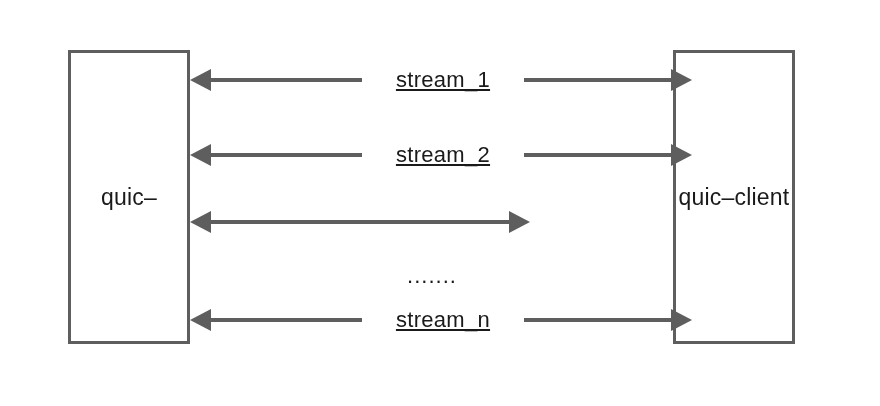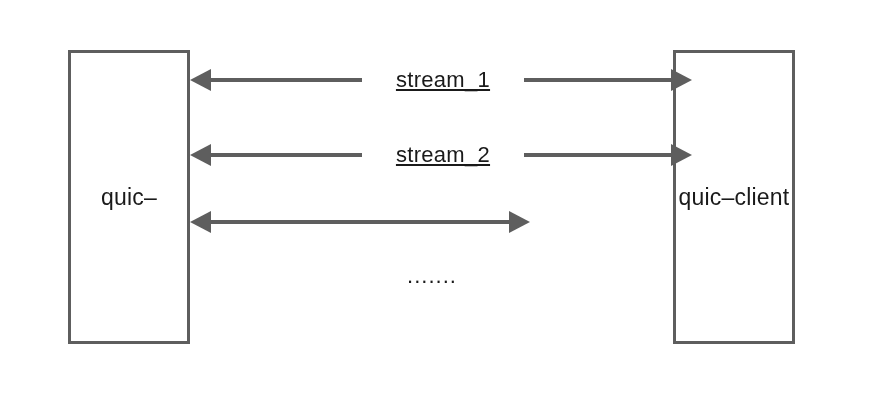--- a/index.html
+++ b/index.html
@@ -190,14 +190,25 @@
     <div class="arrow-right">
       <div class="shaft"></div>
       <div class="head"></div>
     </div>
   </div>
 
   <div id="ellipsis-row">
     <span class="dots">.......</span>
   </div>
 
+  <div class="stream-row" style="top:303px">
+    <div class="arrow-left">
+      <div class="head"></div>
+      <div class="shaft"></div>
+    </div>
+    <div class="stream-label">stream_n</div>
+    <div class="arrow-right">
+      <div class="shaft"></div>
+      <div class="head"></div>
+    </div>
+  </div>
 
 </div>
 
 </body></html>

